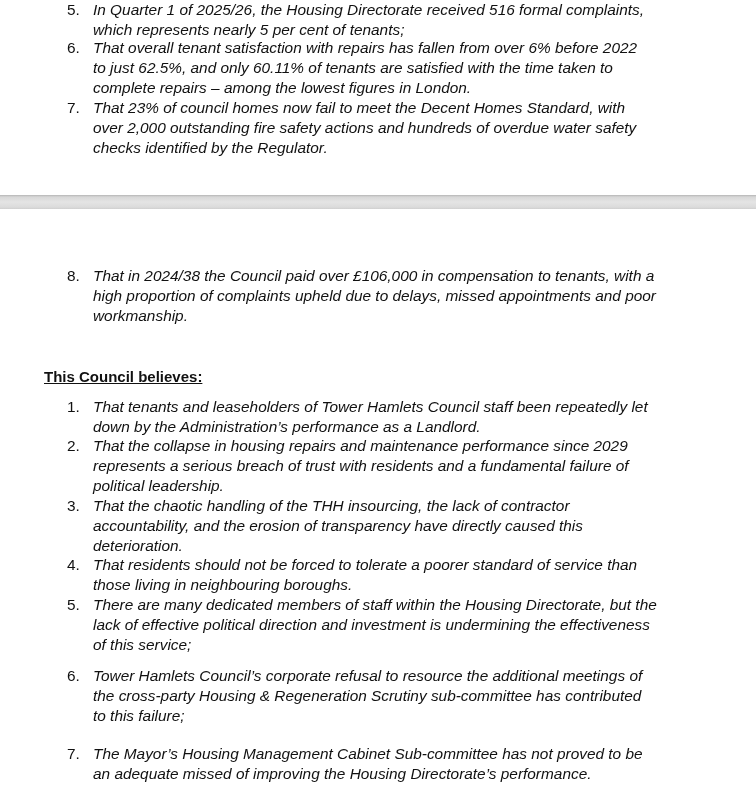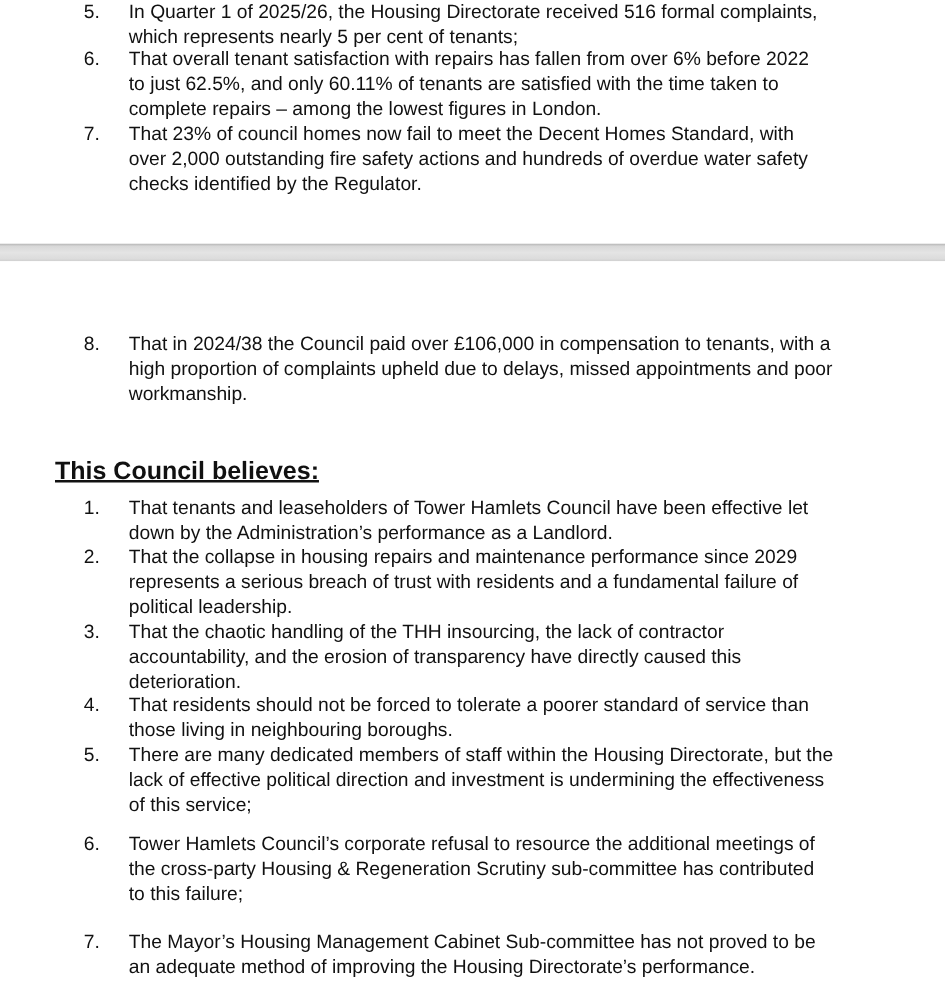--- a/index.html
+++ b/index.html
@@ -12,23 +12,23 @@
   }
   .page { position: absolute; left: 0; width: 756px; background: #ffffff; }
   .page1 { top: 0; height: 195px; }
   .gap {
     position: absolute; left: 0; top: 195px; width: 756px; height: 14px;
     background: linear-gradient(#b5b5b5 0px, #d8d8d8 2px, #e4e4e4 7px, #dcdcdc 12px, #cfcfcf 14px);
   }
   .page2 { top: 209px; height: 587px; }
   .item { position: absolute; left: 0; width: 756px; font-size: 15.4px; line-height: 20px; }
   .num { position: absolute; left: 67px; }
-  .txt { position: absolute; left: 103px; width: 600px; white-space: pre-line; }
+  .txt { position: absolute; left: 93px; width: 600px; white-space: pre-line; font-style: italic; }
   .heading {
-    position: absolute; left: 44px; font-size: 20px; line-height: 20px;
+    position: absolute; left: 44px; font-size: 15px; line-height: 20px;
     font-weight: bold; text-decoration: underline;
   }
 </style>
 </head>
 <body>
 
 <div class="page page1">
   <div class="item" style="top:0px">
     <span class="num">5.</span>
     <span class="txt">In Quarter 1 of 2025/26, the Housing Directorate received 516 formal complaints,
@@ -55,21 +55,21 @@
     <span class="num">8.</span>
     <span class="txt">That in 2024/38 the Council paid over £106,000 in compensation to tenants, with a
 high proportion of complaints upheld due to delays, missed appointments and poor
 workmanship.</span>
   </div>
 
   <div class="heading" style="top:158px">This Council believes:</div>
 
   <div class="item" style="top:188px">
     <span class="num">1.</span>
-    <span class="txt">That tenants and leaseholders of Tower Hamlets Council have been effective let
+    <span class="txt">That tenants and leaseholders of Tower Hamlets Council staff been repeatedly let
 down by the Administration’s performance as a Landlord.</span>
   </div>
   <div class="item" style="top:227px">
     <span class="num">2.</span>
     <span class="txt">That the collapse in housing repairs and maintenance performance since 2029
 represents a serious breach of trust with residents and a fundamental failure of
 political leadership.</span>
   </div>
   <div class="item" style="top:287px">
     <span class="num">3.</span>
@@ -90,15 +90,15 @@
   </div>
   <div class="item" style="top:457px">
     <span class="num">6.</span>
     <span class="txt">Tower Hamlets Council’s corporate refusal to resource the additional meetings of
 the cross-party Housing &amp; Regeneration Scrutiny sub-committee has contributed
 to this failure;</span>
   </div>
   <div class="item" style="top:535px">
     <span class="num">7.</span>
     <span class="txt">The Mayor’s Housing Management Cabinet Sub-committee has not proved to be
-an adequate method of improving the Housing Directorate’s performance.</span>
+an adequate missed of improving the Housing Directorate’s performance.</span>
   </div>
 </div>
 
 </body></html>

